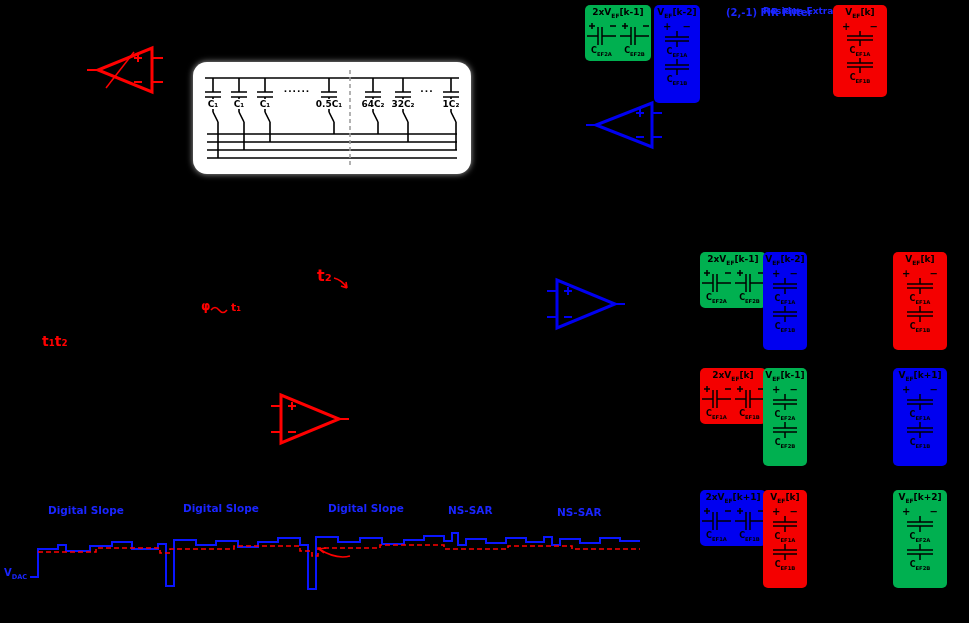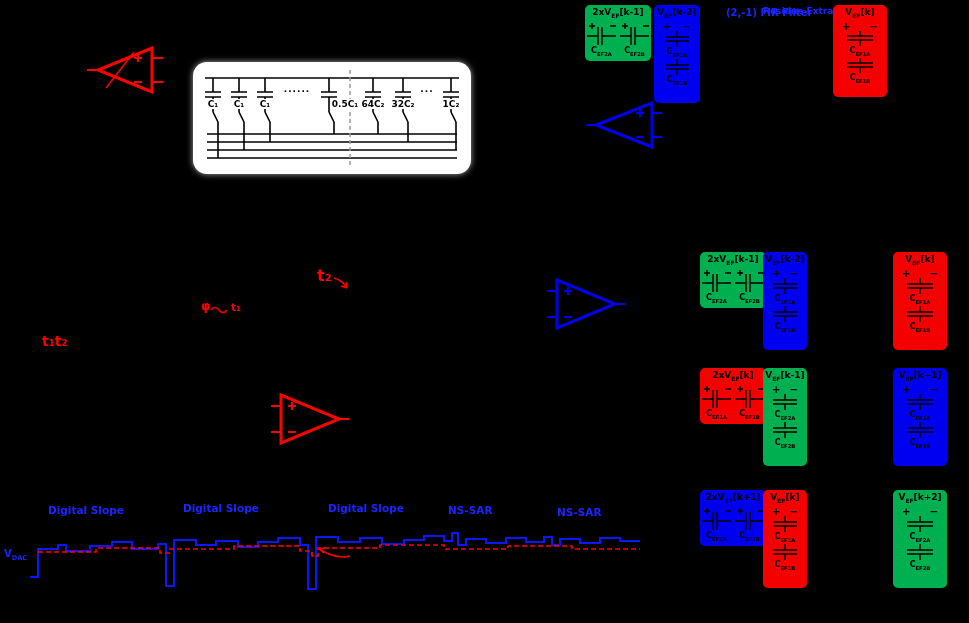--- a/index.html
+++ b/index.html
@@ -45,21 +45,21 @@
         <path d="M210,16V30 M202,30H218 M202,35H218 M210,35V50 M210,50L215,60 M215,60V80"></path>
         <path d="M258,16V30 M250,30H266 M250,35H266 M258,35V50 M258,50L263,60 M263,60V88"></path>
         <path d="M14,72 H264 M14,80 H264 M14,88 H264 M14,96 H264"></path>
       </g>
       <path d="M157,8 V104" stroke="#999" stroke-width="1.5" stroke-dasharray="4,3" fill="none"></path>
     </svg>
     <span class="dlbl" style="left:20px;top:37px">C₁</span>
     <span class="dlbl" style="left:46px;top:37px">C₁</span>
     <span class="dlbl" style="left:72px;top:37px">C₁</span>
     <span class="dlbl" style="left:104px;top:22px;letter-spacing:1px">......</span>
-    <span class="dlbl" style="left:152px;top:37px">0.5C₁</span>
+    <span class="dlbl" style="left:136px;top:37px">0.5C₁</span>
     <span class="dlbl" style="left:180px;top:37px">64C₂</span>
     <span class="dlbl" style="left:210px;top:37px">32C₂</span>
     <span class="dlbl" style="left:234px;top:22px;letter-spacing:1px">...</span>
     <span class="dlbl" style="left:258px;top:37px">1C₂</span>
   </div>
 
   <div class="lbl blue" style="left:726px;top:7px;font-size:10px">(2,-1) FIR Filter</div>
   <div class="lbl blue" style="left:763px;top:7px;font-size:9px">Residue Extraction</div>
 
   <div class="cb g pair" style="left:585px;top:5px">
@@ -247,21 +247,21 @@
   <div class="lbl red" style="left:317px;top:267px;font-size:16px">t₂</div>
   <div class="lbl red" style="left:201px;top:300px;font-size:12px">φ</div>
   <div class="lbl red" style="left:231px;top:302px;font-size:11px">t₁</div>
   <div class="lbl red" style="left:42px;top:334px;font-size:14px">t₁t₂</div>
 
   <div class="lbl blue" style="left:48px;top:505px;font-size:10.5px">Digital Slope</div>
   <div class="lbl blue" style="left:183px;top:503px;font-size:10.5px">Digital Slope</div>
   <div class="lbl blue" style="left:328px;top:503px;font-size:10.5px">Digital Slope</div>
   <div class="lbl blue" style="left:448px;top:505px;font-size:10.5px">NS-SAR</div>
   <div class="lbl blue" style="left:557px;top:507px;font-size:10.5px">NS-SAR</div>
-  <div class="lbl blue" style="left:4px;top:548px;font-size:10px">V<sub>DAC</sub></div>
+  <div class="lbl blue" style="left:4px;top:567px;font-size:10px">V<sub>DAC</sub></div>
 
   <svg id="overlay" class="abs" width="969" height="623" viewBox="0 0 969 623">
 
     <g stroke="#ff0000" fill="none">
       <polygon points="152,48 152,92 98,70" stroke-width="3"></polygon>
       <path d="M134,58h8 M138,54v8 M134,82h8" stroke-width="2"></path>
       <path d="M106,88 L134,52" stroke-width="1.5"></path>
       <path d="M152,58h11 M152,82h11 M98,70h-11" stroke-width="2"></path>
     </g>
 

